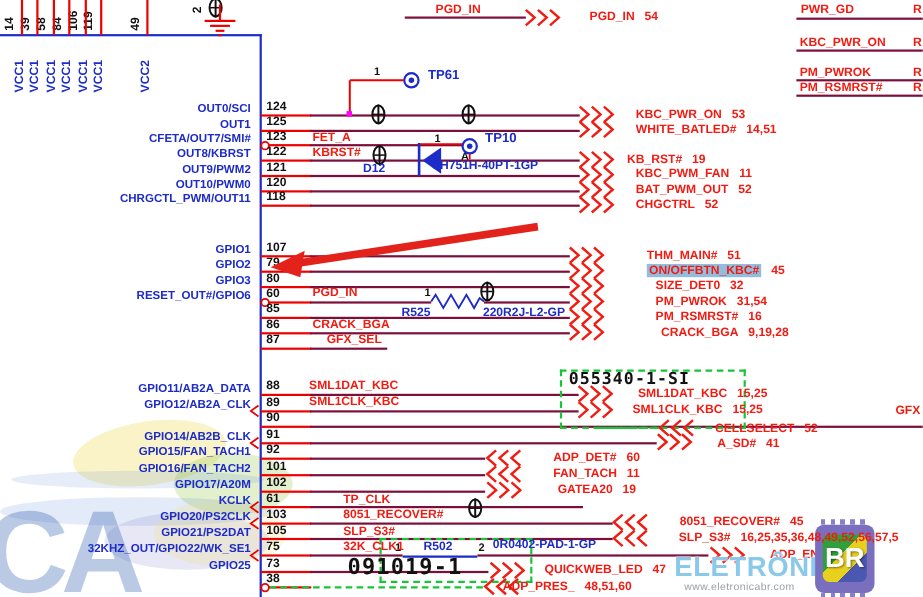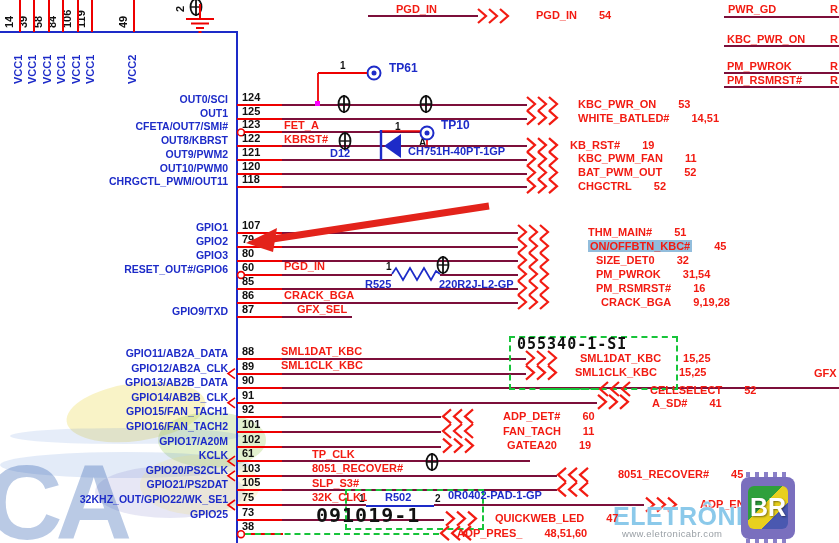--- a/index.html
+++ b/index.html
@@ -14,21 +14,21 @@
   .chipline{position:absolute;background:#1d2bc8;z-index:4}
   .plabel{position:absolute;left:0;width:228px;text-align:right;white-space:nowrap;
           font-weight:bold;font-size:10.5px;line-height:12px;color:#1d2bc8;z-index:20}
   .pnum{position:absolute;font-weight:bold;font-size:11px;color:#111;z-index:20}
   .vtext{writing-mode:vertical-rl;transform:rotate(180deg);}
   .gbox{position:absolute;border:2px dashed #17c43a;z-index:6}
   .gdash{position:absolute;border-top:2px dashed #17c43a;z-index:6}
   .mono{font-family:"DejaVu Sans Mono",monospace;font-weight:bold;color:#111;z-index:22}
   .hl{background:#92bddc;padding:0 2px;}
   .lbl{position:absolute;white-space:nowrap;font-weight:bold;font-size:11px;z-index:21}
-  .pages{margin-left:22px}
+  .pages{margin-left:9px}
   svg.layer{position:absolute;left:0;top:0;z-index:10;pointer-events:none}
   svg#arrow-layer{z-index:70}
   
   #wm-left{position:absolute;left:0;top:0;width:350px;height:543px;z-index:1}
   .blob{position:absolute;border-radius:50%}
   .wm-corner{position:absolute;left:-14px;top:452px;font-size:106px;font-weight:800;
              letter-spacing:-7px;color:rgba(45,95,175,.33);line-height:100px}
   #wm-right{position:absolute;left:610px;top:468px;width:229px;height:75px;z-index:50}
   .wm-brand{position:absolute;left:3px;top:34px;font-size:25px;font-weight:800;letter-spacing:.5px;
             color:rgba(133,198,233,.95);text-shadow:0 0 2px #fff,0 0 1px #fff;}
@@ -317,33 +317,31 @@
     <span class="plabel" style="top:263px">RESET_OUT#/GPIO6</span>
     <div class="ws" style="left:237px;top:288px;width:46px"></div>
     <div class="w" style="left:282px;top:288px;width:236px"></div>
     <span class="pnum" style="left:242px;top:275px">85</span>
     <div class="ws" style="left:237px;top:302px;width:46px"></div>
     <div class="w" style="left:282px;top:302px;width:236px"></div>
     <span class="pnum" style="left:242px;top:289px">86</span>
     <div class="ws" style="left:237px;top:316px;width:46px"></div>
     <div class="w" style="left:282px;top:316px;width:70px"></div>
     <span class="pnum" style="left:242px;top:303px">87</span>
-    <span class="plabel" style="top:305px">GPIO9/TXD</span>
     <div class="ws" style="left:237px;top:358px;width:46px"></div>
     <div class="w" style="left:282px;top:358px;width:244px"></div>
     <span class="pnum" style="left:242px;top:345px">88</span>
     <span class="plabel" style="top:347px">GPIO11/AB2A_DATA</span>
     <div class="ws" style="left:237px;top:372.6px;width:46px"></div>
     <div class="w" style="left:282px;top:372.6px;width:244px"></div>
     <span class="pnum" style="left:242px;top:359.6px">89</span>
     <span class="plabel" style="top:361.6px">GPIO12/AB2A_CLK</span>
     <div class="ws" style="left:237px;top:387.2px;width:46px"></div>
     <div class="w" style="left:282px;top:387.2px;width:557px"></div>
     <span class="pnum" style="left:242px;top:374.2px">90</span>
-    <span class="plabel" style="top:376.2px">GPIO13/AB2B_DATA</span>
     <div class="ws" style="left:237px;top:401.8px;width:46px"></div>
     <div class="w" style="left:282px;top:401.8px;width:315px"></div>
     <span class="pnum" style="left:242px;top:388.8px">91</span>
     <span class="plabel" style="top:390.8px">GPIO14/AB2B_CLK</span>
     <div class="ws" style="left:237px;top:416.4px;width:46px"></div>
     <div class="w" style="left:282px;top:416.4px;width:159px"></div>
     <span class="pnum" style="left:242px;top:403.4px">92</span>
     <span class="plabel" style="top:405.4px">GPIO15/FAN_TACH1</span>
     <div class="ws" style="left:237px;top:431px;width:46px"></div>
     <div class="w" style="left:282px;top:431px;width:159px"></div>
@@ -411,20 +409,21 @@
     <span class="lbl red" style="left:596px;top:282px;z-index:60"><span>PM_RSMRST#</span><span class="pages">16</span></span>
     <span class="lbl red" style="left:601px;top:296px;z-index:60"><span>CRACK_BGA</span><span class="pages">9,19,28</span></span>
     <span class="lbl red" style="left:580px;top:352px;z-index:60"><span>SML1DAT_KBC</span><span class="pages">15,25</span></span>
     <span class="lbl red" style="left:575px;top:366px;z-index:60"><span>SML1CLK_KBC</span><span class="pages">15,25</span></span>
     <span class="lbl red" style="left:650px;top:384px;z-index:60"><span>CELLSELECT</span><span class="pages">52</span></span>
     <span class="lbl red" style="left:652px;top:397px;z-index:60"><span>A_SD#</span><span class="pages">41</span></span>
     <span class="lbl red" style="left:503px;top:410px;z-index:60"><span>ADP_DET#</span><span class="pages">60</span></span>
     <span class="lbl red" style="left:503px;top:425px;z-index:60"><span>FAN_TACH</span><span class="pages">11</span></span>
     <span class="lbl red" style="left:507px;top:439px;z-index:60"><span>GATEA20</span><span class="pages">19</span></span>
     <span class="lbl red" style="left:618px;top:468px;z-index:60"><span>8051_RECOVER#</span><span class="pages">45</span></span>
+    <span class="lbl red" style="left:617px;top:483px;z-index:60"><span>SLP_S3#</span><span class="pages">16,25,35,36,48,49,52,56,57,5</span></span>
     <span class="lbl red" style="left:700px;top:498px;z-index:40"><span>ADP_EN</span><span class="pages">5</span></span>
     <span class="lbl red" style="left:495px;top:512px;z-index:60"><span>QUICKWEB_LED</span><span class="pages">47</span></span>
     <span class="lbl red" style="left:457px;top:527px;z-index:60"><span>ADP_PRES_</span><span class="pages">48,51,60</span></span>
     <span class="lbl red" style="left:814px;top:367px;z-index:60"><span>GFX</span></span>
     <span class="lbl red" style="left:728px;top:3px">PWR_GD</span>
     <div class="w" style="left:724px;top:16px;width:115px"></div>
     <span class="lbl red" style="left:830px;top:3px">R</span>
     <span class="lbl red" style="left:727px;top:33px">KBC_PWR_ON</span>
     <div class="w" style="left:724px;top:45px;width:115px"></div>
     <span class="lbl red" style="left:830px;top:33px">R</span>
@@ -442,21 +441,21 @@
     <span class="lbl red" style="left:297px;top:303px">GFX_SEL</span>
     <span class="lbl red" style="left:281px;top:345px">SML1DAT_KBC</span>
     <span class="lbl red" style="left:281px;top:359px">SML1CLK_KBC</span>
     <span class="lbl red" style="left:312px;top:448px">TP_CLK</span>
     <span class="lbl red" style="left:312px;top:462px">8051_RECOVER#</span>
     <span class="lbl red" style="left:312px;top:477px">SLP_S3#</span>
     <span class="lbl red" style="left:312px;top:491px">32K_CLK1</span>
     <span class="lbl blue" style="left:389px;top:61px;font-size:12px">TP61</span>
     <span class="lbl blue" style="left:441px;top:118px;font-size:12px">TP10</span>
     <span class="lbl blue" style="left:330px;top:147px;font-size:11px">D12</span>
-    <span class="lbl blue" style="left:408px;top:145px;font-size:11px">CH751H-40PT-1GP</span>
+    <span class="lbl blue" style="left:392px;top:145px;font-size:11px">CH751H-40PT-1GP</span>
     <span class="lbl blue" style="left:365px;top:278px;font-size:11px">R525</span>
     <span class="lbl blue" style="left:439px;top:278px;font-size:11px">220R2J-L2-GP</span>
     <span class="lbl blue" style="left:385px;top:491px;font-size:11px">R502</span>
     <span class="lbl blue" style="left:448px;top:489px;font-size:11px">0R0402-PAD-1-GP</span>
     <span class="t blk small" style="left:340px;top:60px">1</span>
     <span class="t blk small" style="left:395px;top:121px">1</span>
     <span class="t blk small" style="left:419px;top:137px">A</span>
     <span class="t blk small" style="left:386px;top:261px">1</span>
     <span class="t blk small" style="left:359px;top:493px">1</span>
     <span class="t blk small" style="left:435px;top:493px">2</span>

